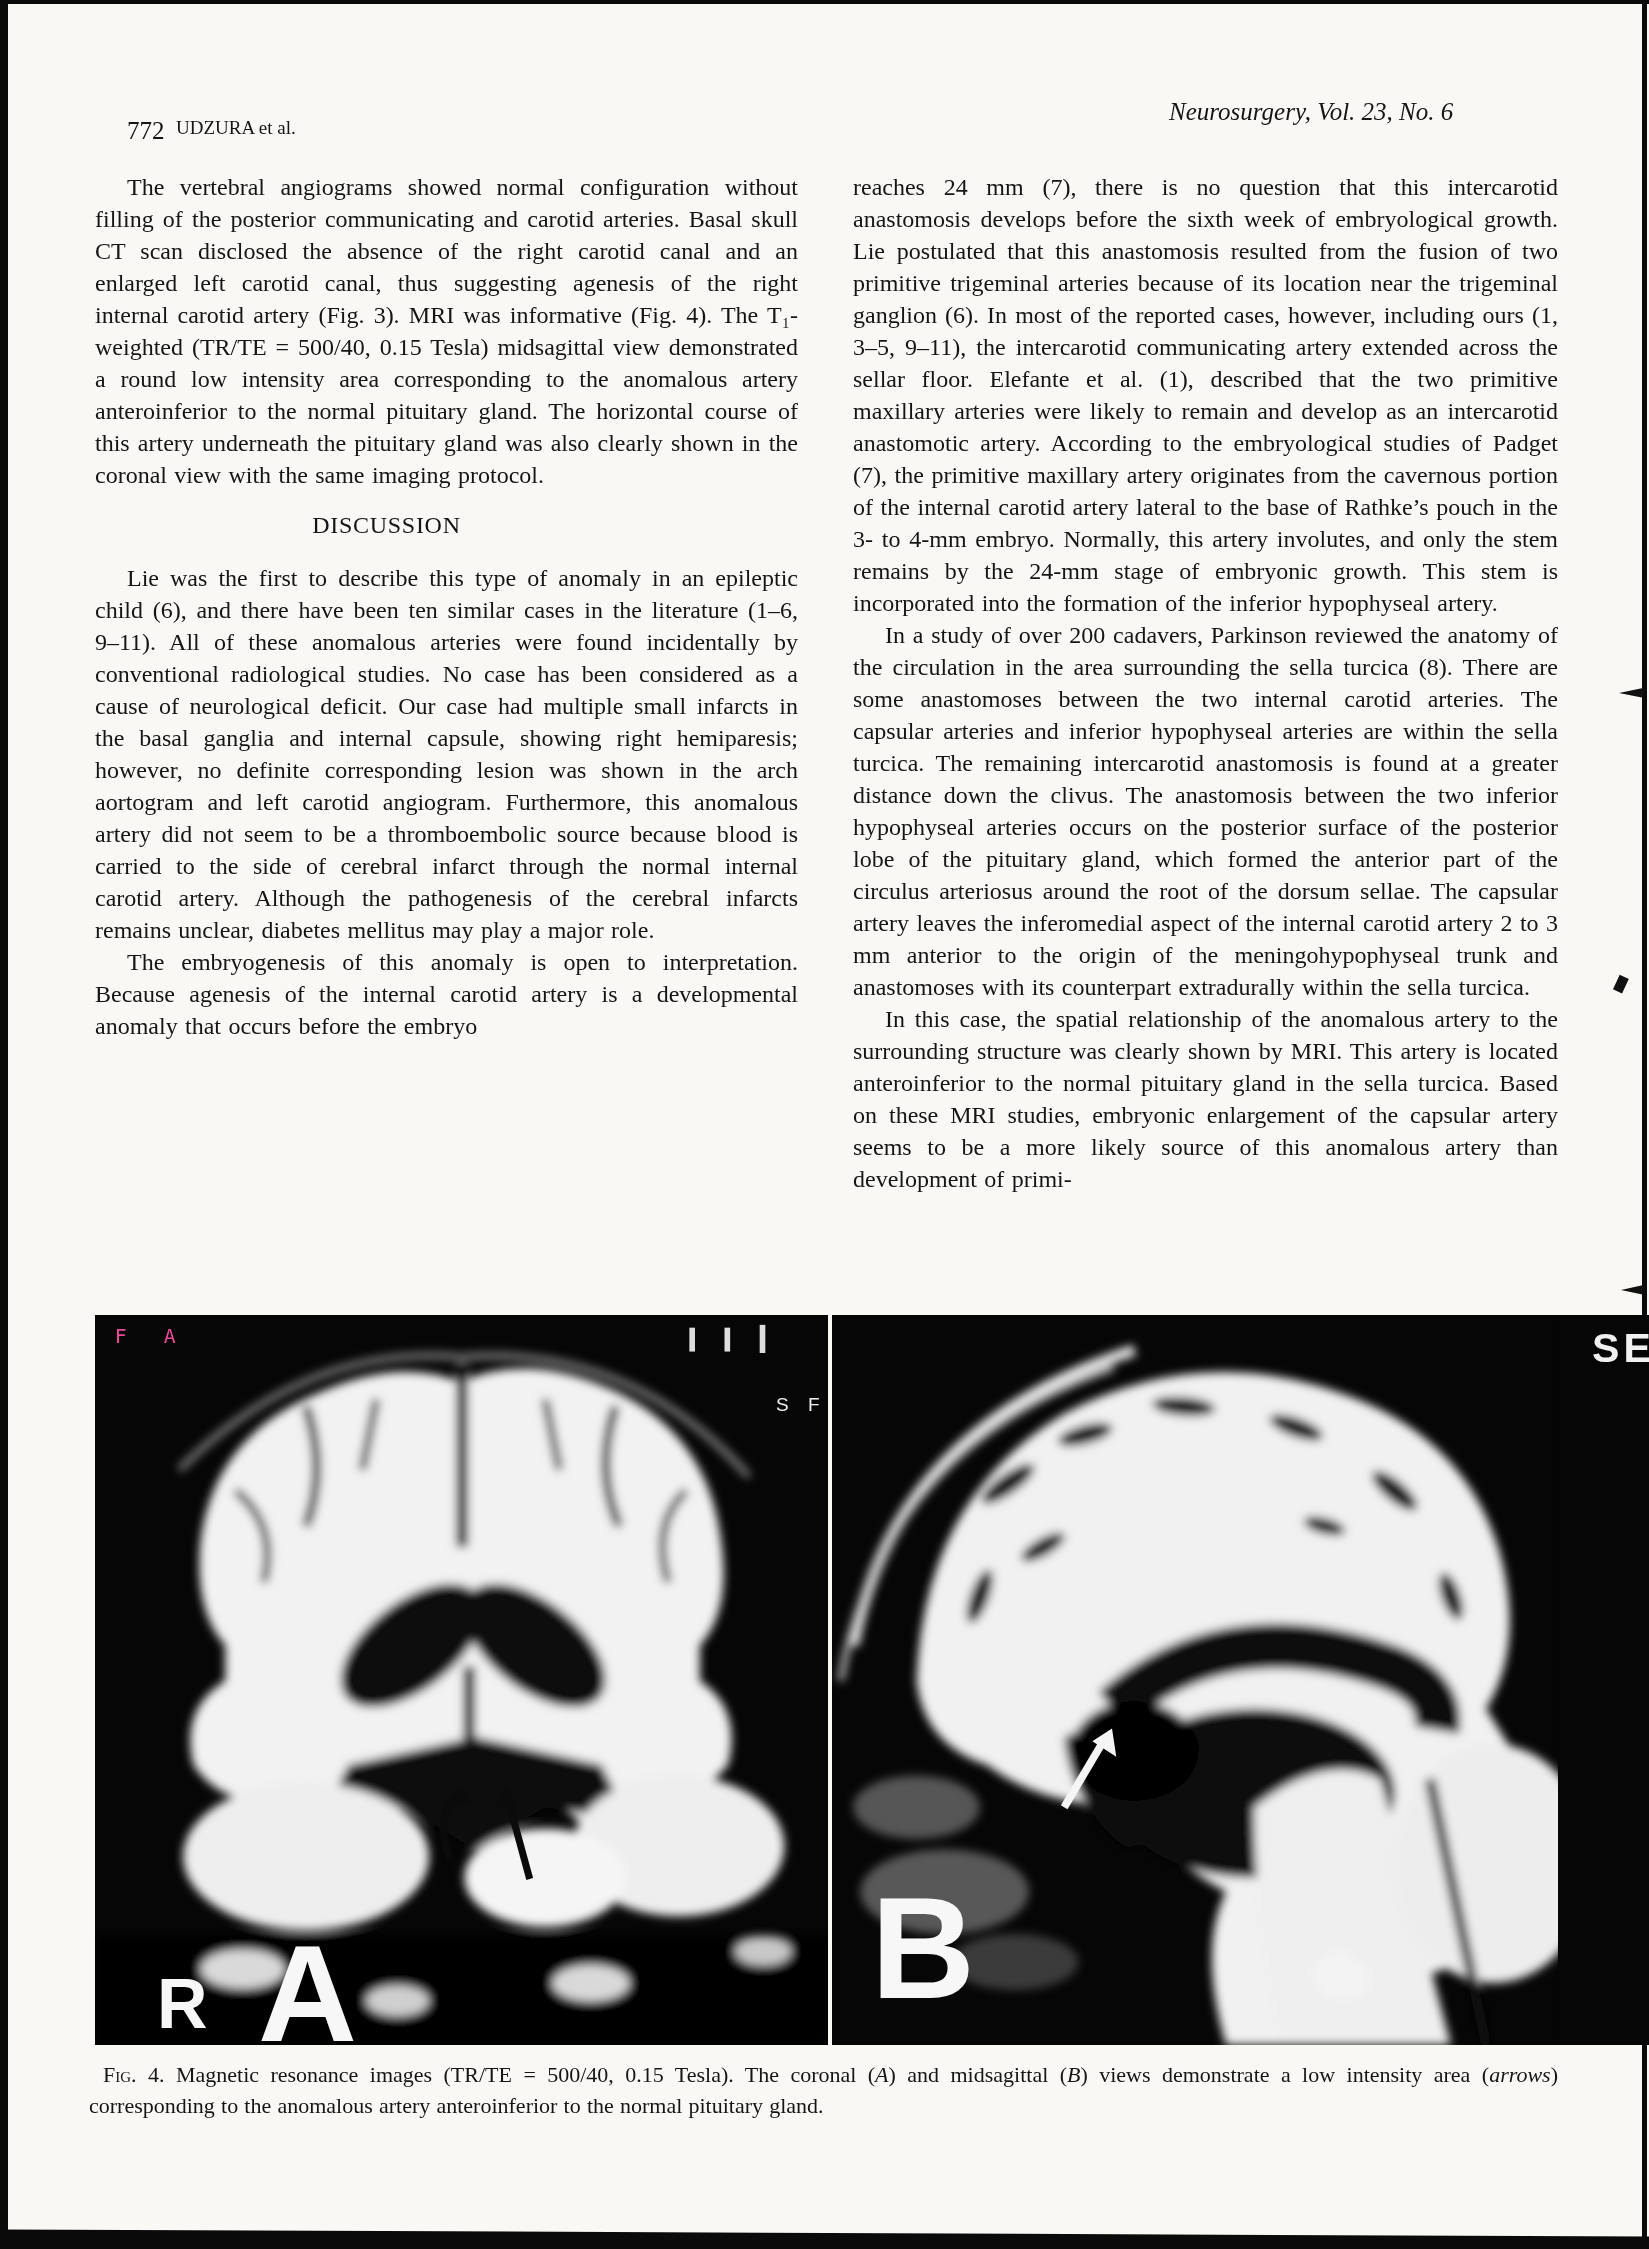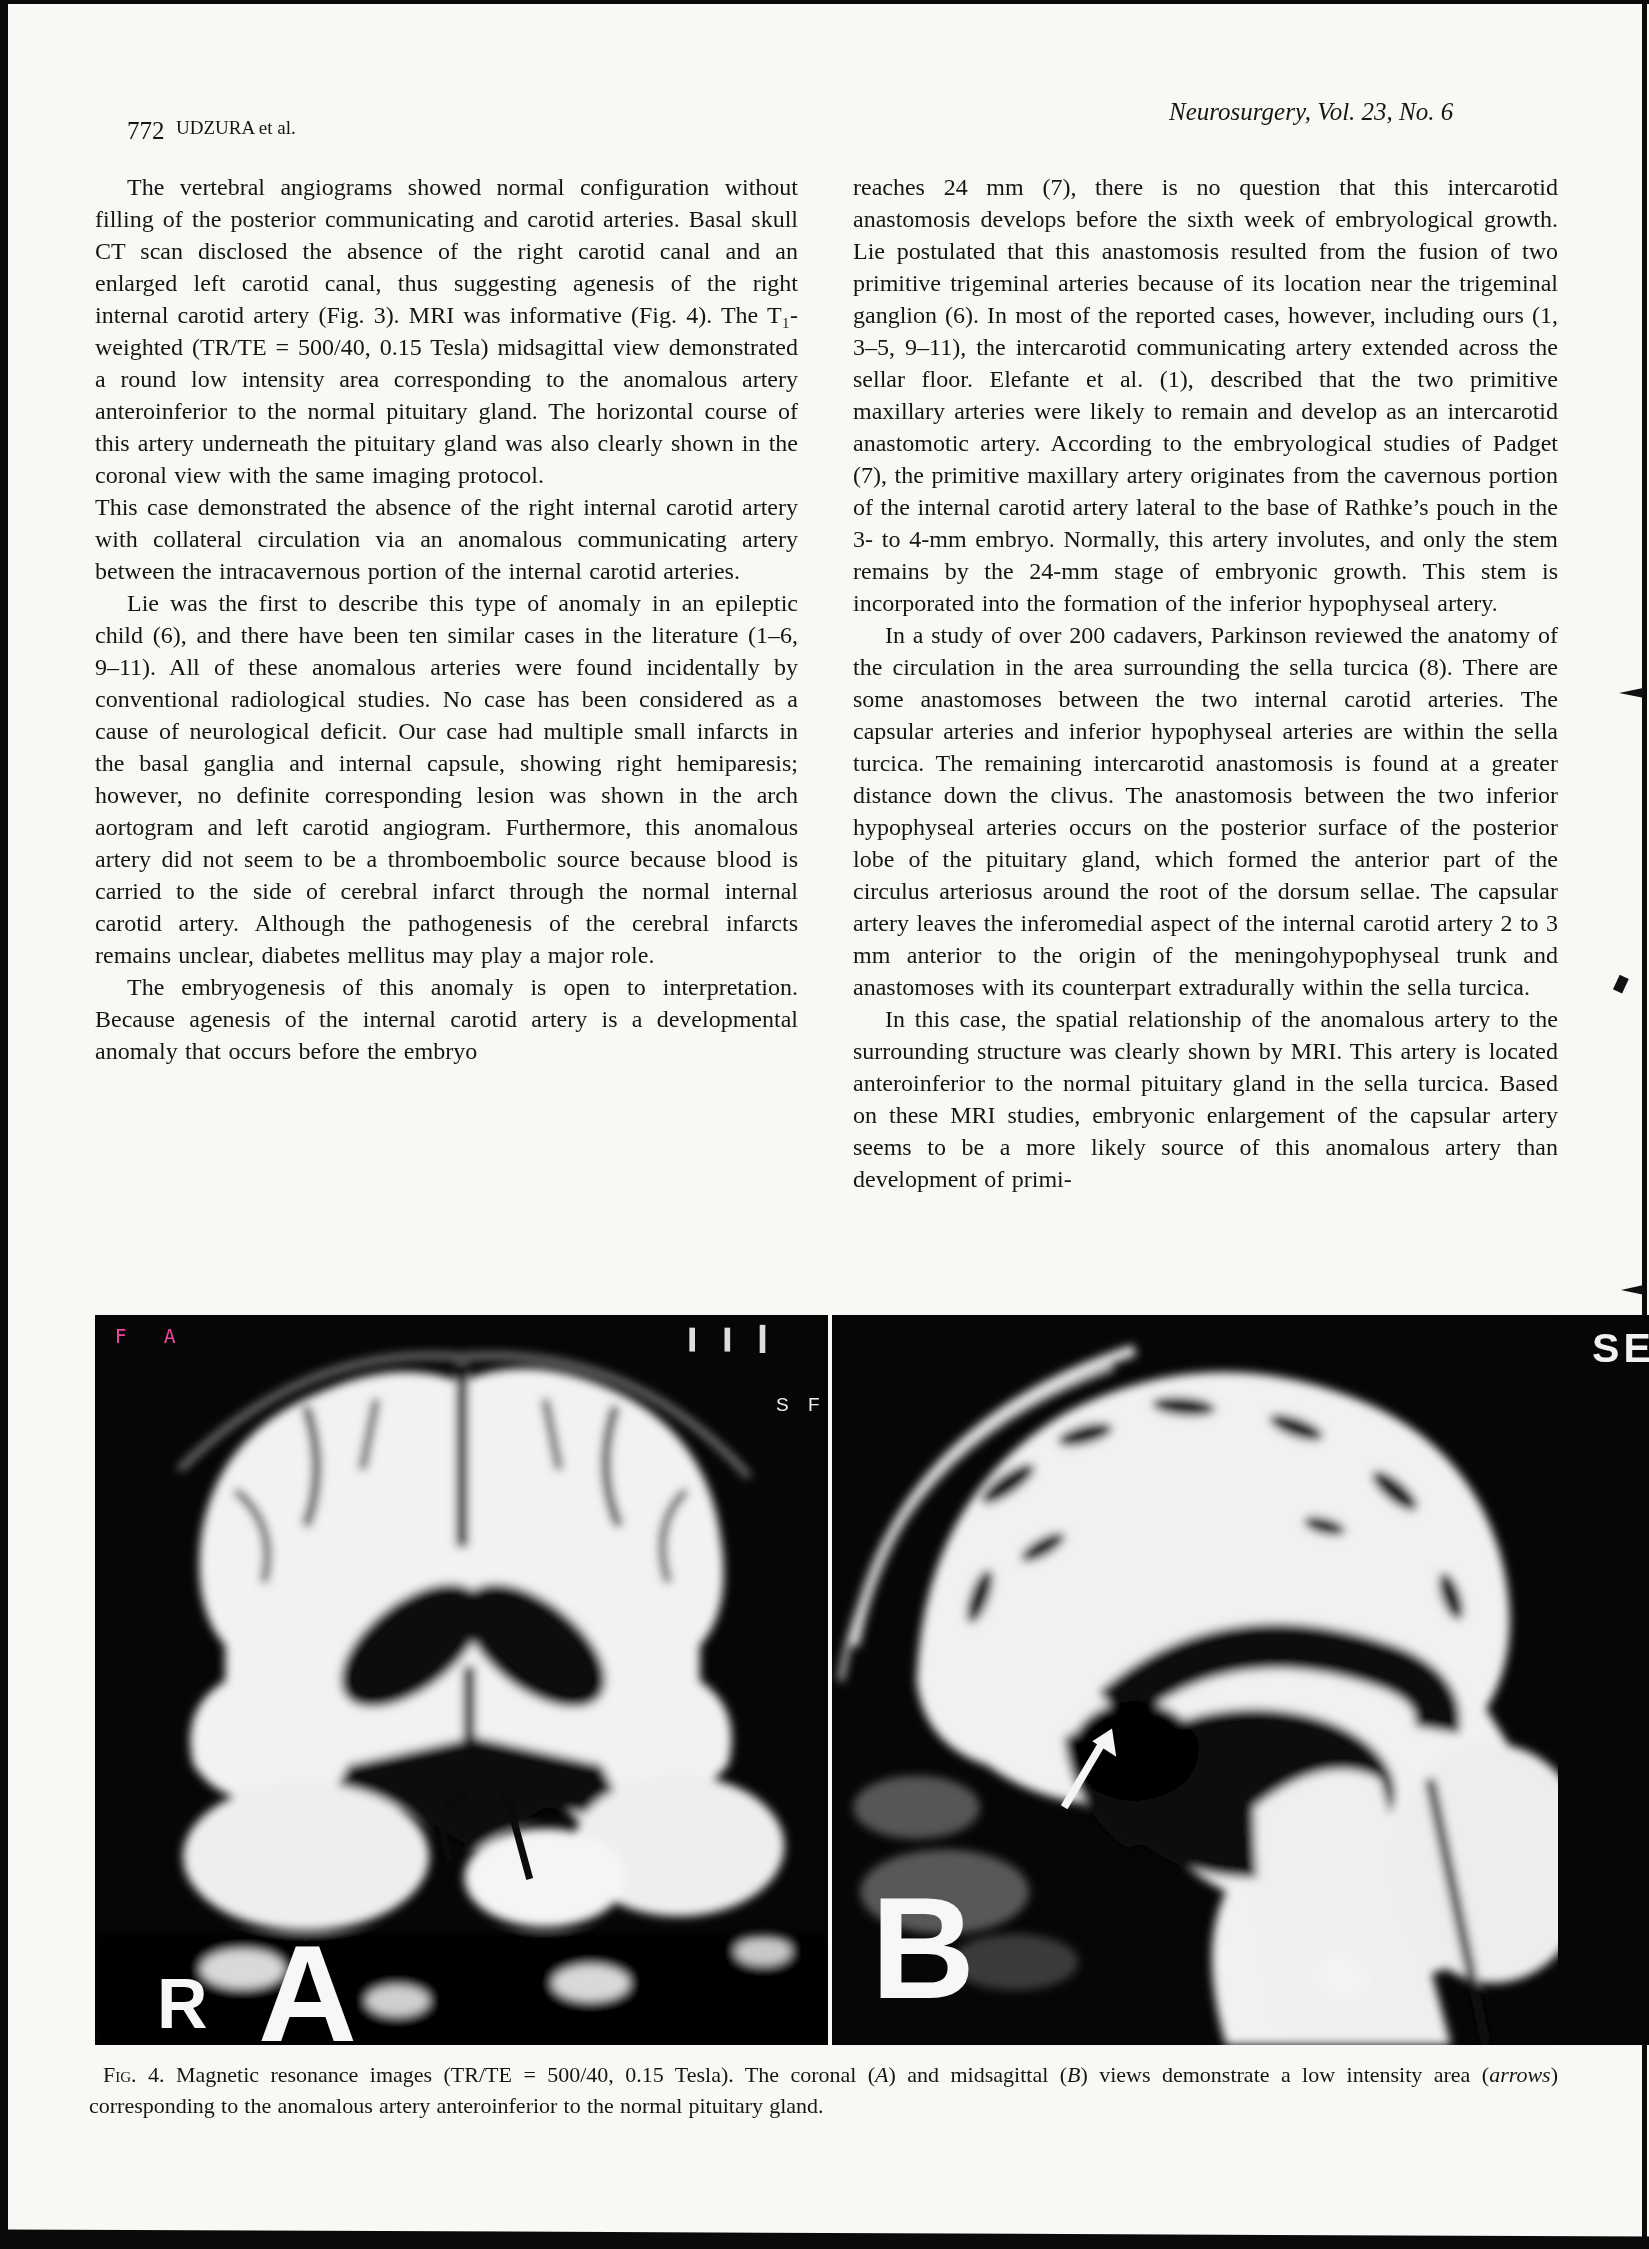--- a/index.html
+++ b/index.html
@@ -75,21 +75,21 @@
   <div class="rmark m2"></div>
   <div class="rmark m3"></div>
   <div class="rmark m4"></div>
 
   <span class="hdr-num">772</span>
   <span class="hdr-authors">UDZURA et al.</span>
   <span class="hdr-journal">Neurosurgery, Vol. 23, No. 6</span>
 
   <section class="col col-left">
     <p>The vertebral angiograms showed normal configuration without filling of the posterior communicating and carotid arteries. Basal skull CT scan disclosed the absence of the right carotid canal and an enlarged left carotid canal, thus suggesting agenesis of the right internal carotid artery (Fig. 3). MRI was informative (Fig. 4). The T₁-weighted (TR/TE = 500/40, 0.15 Tesla) midsagittal view demonstrated a round low intensity area corresponding to the anomalous artery anteroinferior to the normal pituitary gland. The horizontal course of this artery underneath the pituitary gland was also clearly shown in the coronal view with the same imaging protocol.</p>
-    <p class="cont">This case demonstrated the absence of the right internal carotid artery with collateral circulation via an anomalous communicating artery between the intracavernous portion of the internal carotid arteries.</p>
+    <h2 class="sect-heading">DISCUSSION</h2>
     <p>Lie was the first to describe this type of anomaly in an epileptic child (6), and there have been ten similar cases in the literature (1–6, 9–11). All of these anomalous arteries were found incidentally by conventional radiological studies. No case has been considered as a cause of neurological deficit. Our case had multiple small infarcts in the basal ganglia and internal capsule, showing right hemiparesis; however, no definite corresponding lesion was shown in the arch aortogram and left carotid angiogram. Furthermore, this anomalous artery did not seem to be a thromboembolic source because blood is carried to the side of cerebral infarct through the normal internal carotid artery. Although the pathogenesis of the cerebral infarcts remains unclear, diabetes mellitus may play a major role.</p>
     <p>The embryogenesis of this anomaly is open to interpretation. Because agenesis of the internal carotid artery is a developmental anomaly that occurs before the embryo</p>
   </section>
 
   <section class="col col-right">
     <p class="cont">reaches 24 mm (7), there is no question that this intercarotid anastomosis develops before the sixth week of embryological growth. Lie postulated that this anastomosis resulted from the fusion of two primitive trigeminal arteries because of its location near the trigeminal ganglion (6). In most of the reported cases, however, including ours (1, 3–5, 9–11), the intercarotid communicating artery extended across the sellar floor. Elefante et al. (1), described that the two primitive maxillary arteries were likely to remain and develop as an intercarotid anastomotic artery. According to the embryological studies of Padget (7), the primitive maxillary artery originates from the cavernous portion of the internal carotid artery lateral to the base of Rathke’s pouch in the 3- to 4-mm embryo. Normally, this artery involutes, and only the stem remains by the 24-mm stage of embryonic growth. This stem is incorporated into the formation of the inferior hypophyseal artery.</p>
     <p>In a study of over 200 cadavers, Parkinson reviewed the anatomy of the circulation in the area surrounding the sella turcica (8). There are some anastomoses between the two internal carotid arteries. The capsular arteries and inferior hypophyseal arteries are within the sella turcica. The remaining intercarotid anastomosis is found at a greater distance down the clivus. The anastomosis between the two inferior hypophyseal arteries occurs on the posterior surface of the posterior lobe of the pituitary gland, which formed the anterior part of the circulus arteriosus around the root of the dorsum sellae. The capsular artery leaves the inferomedial aspect of the internal carotid artery 2 to 3 mm anterior to the origin of the meningohypophyseal trunk and anastomoses with its counterpart extradurally within the sella turcica.</p>
     <p>In this case, the spatial relationship of the anomalous artery to the surrounding structure was clearly shown by MRI. This artery is located anteroinferior to the normal pituitary gland in the sella turcica. Based on these MRI studies, embryonic enlargement of the capsular artery seems to be a more likely source of this anomalous artery than development of primi-</p>
   </section>
 

